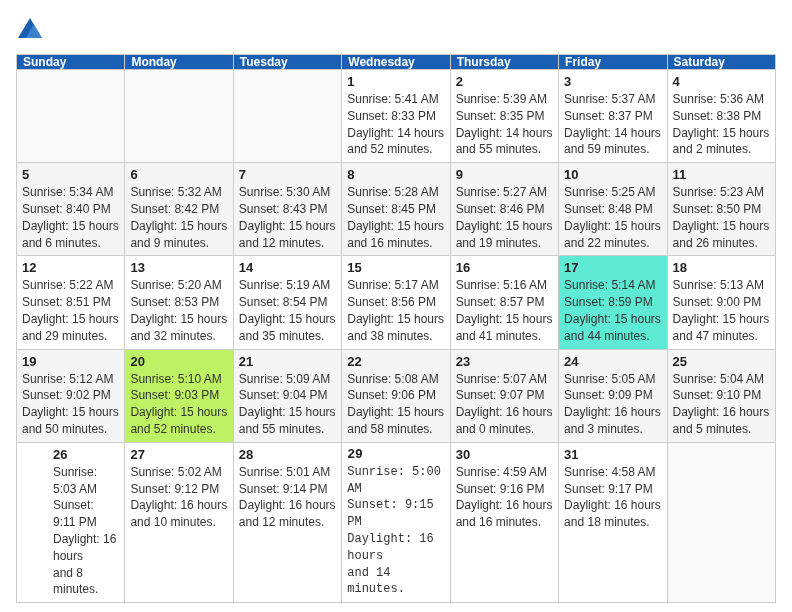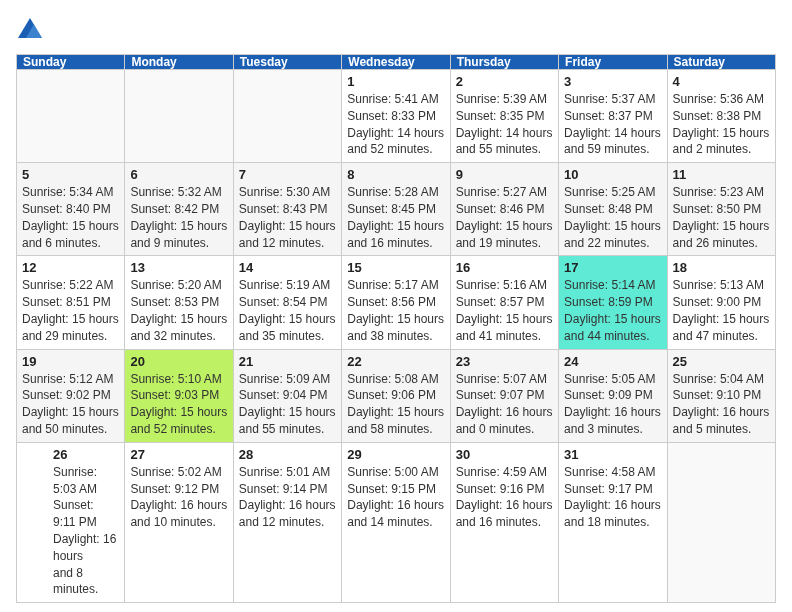--- a/index.html
+++ b/index.html
@@ -330,21 +330,21 @@
 Daylight: 16 hours
 and 10 minutes.</div>
         </td>
         <td style="background: rgb(255, 255, 255);">
           <span class="day-num">28</span>
           <div class="day-info" style="white-space: pre-line;">Sunrise: 5:01 AM
 Sunset: 9:14 PM
 Daylight: 16 hours
 and 12 minutes.</div>
         </td>
-        <td style="background: rgb(255, 255, 255);">
+        <td style="background: rgb(255, 255, 255); font-family: Liberation Mono, monospace;">
           <span class="day-num">29</span>
           <div class="day-info" style="white-space: pre-line;">Sunrise: 5:00 AM
 Sunset: 9:15 PM
 Daylight: 16 hours
 and 14 minutes.</div>
         </td>
         <td style="background: rgb(255, 255, 255);">
           <span class="day-num">30</span>
           <div class="day-info" style="white-space: pre-line;">Sunrise: 4:59 AM
 Sunset: 9:16 PM

